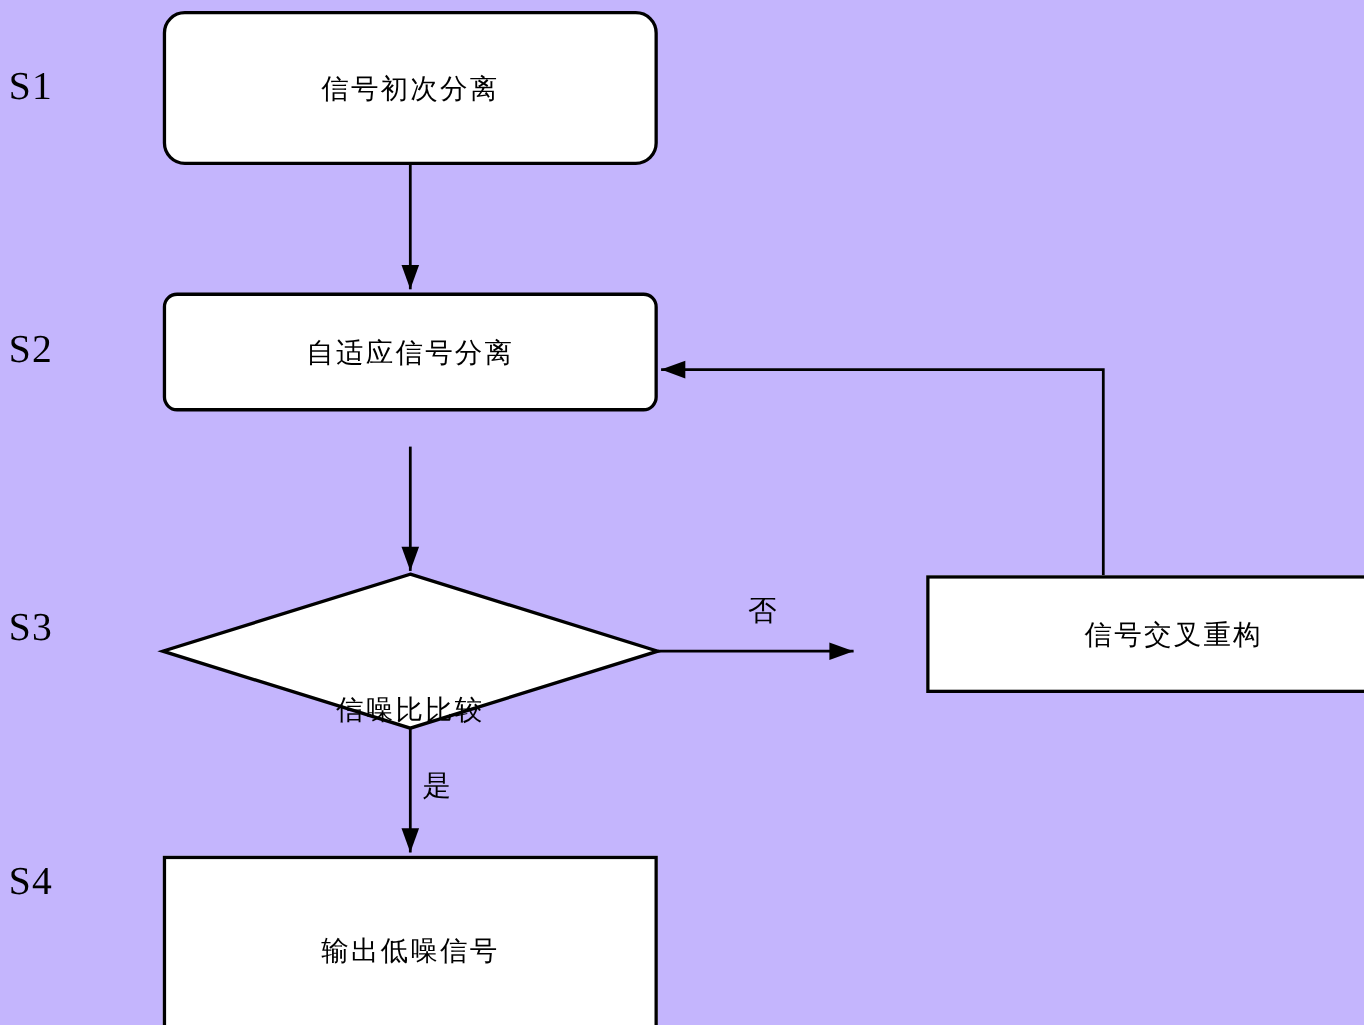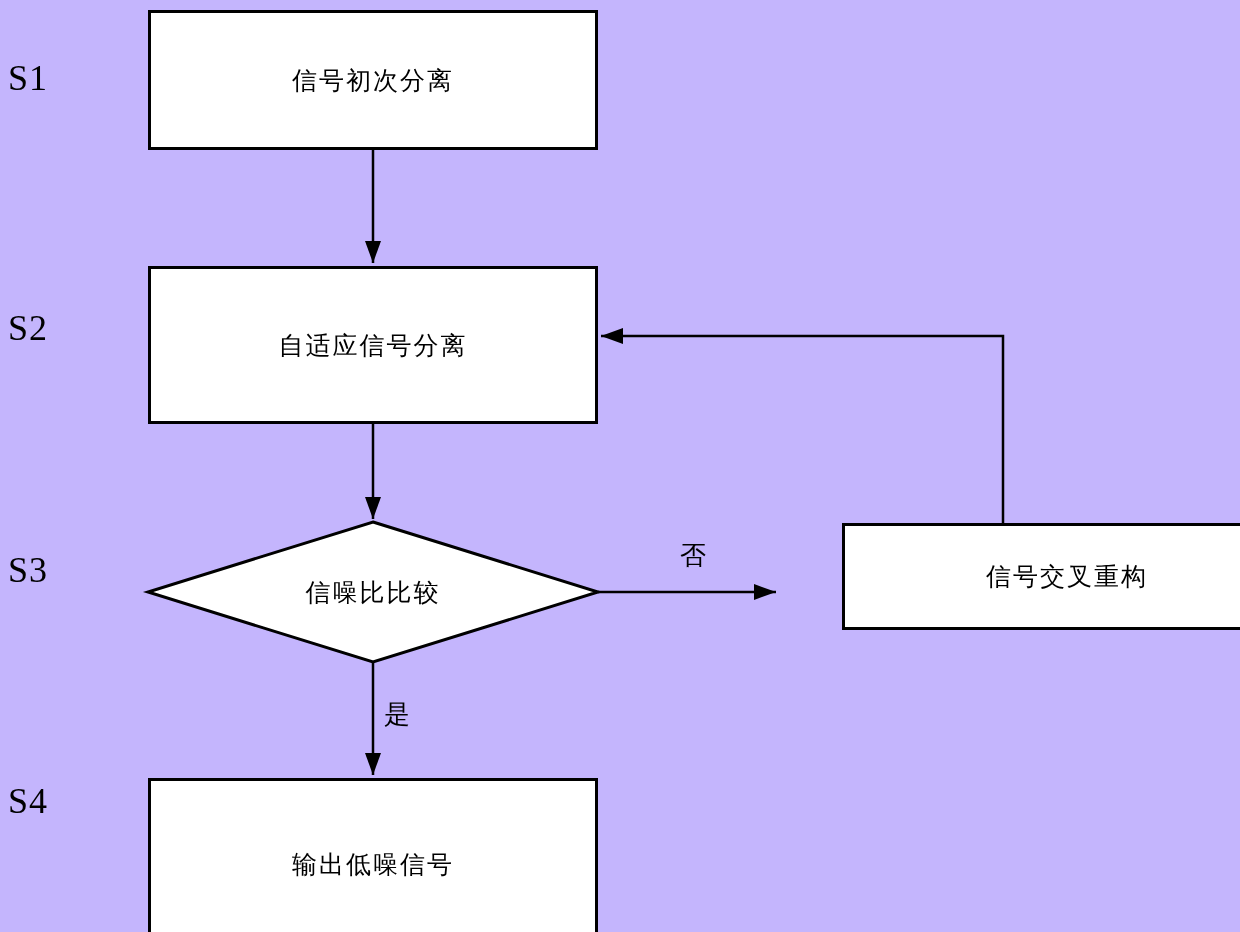--- a/index.html
+++ b/index.html
@@ -28,44 +28,44 @@
     box-sizing: border-box;
     border: 3px solid #000000;
     background: #ffffff;
     display: flex;
     align-items: center;
     justify-content: center;
     font-size: 25px;
     letter-spacing: 2px;
     white-space: nowrap;
   }
-  .box-s1 { left: 148px; top: 10px;  width: 450px; height: 140px; }
-  .box-s2 { left: 148px; top: 266px; width: 450px; height: 158px; }
+  .box-s1 { left: 148px; top: 10px;  width: 450px; height: 140px; border-radius: 20px; }
+  .box-s2 { left: 148px; top: 266px; width: 450px; height: 108px; border-radius: 13px; }
   .box-s4 { left: 148px; top: 778px; width: 450px; height: 172px; }
   .box-side { left: 814px; top: 523px; width: 450px; height: 107px; margin-left: 28px; }
   .diamond-label {
     position: absolute;
     left: 148px; top: 522px; width: 450px; height: 140px;
     display: flex;
-    align-items: center;
+    align-items: flex-end;
     justify-content: center;
     font-size: 25px;
     letter-spacing: 2px;
     white-space: nowrap;
     pointer-events: none;
   }
   .step-label {
     position: absolute;
     left: 8px;
     font-size: 36px;
     line-height: 1;
     letter-spacing: 1px;
   }
   .lbl-s1 { top: 60px; }
-  .lbl-s2 { top: 310px; }
+  .lbl-s2 { top: 299px; }
   .lbl-s3 { top: 552px; }
   .lbl-s4 { top: 783px; }
   .branch-label {
     position: absolute;
     font-size: 26px;
     line-height: 1;
   }
   .lbl-no  { left: 680px; top: 543px; }
   .lbl-yes { left: 384px; top: 702px; }
 </style>

